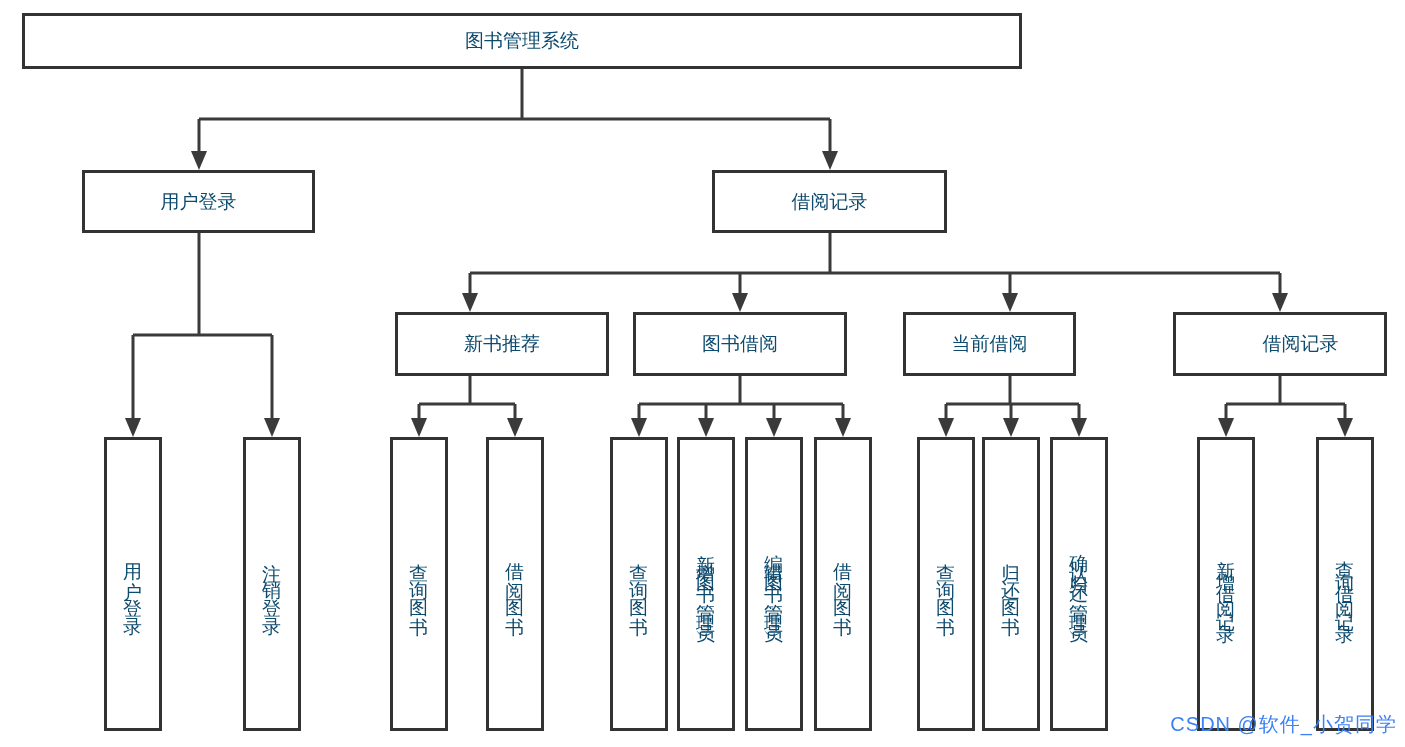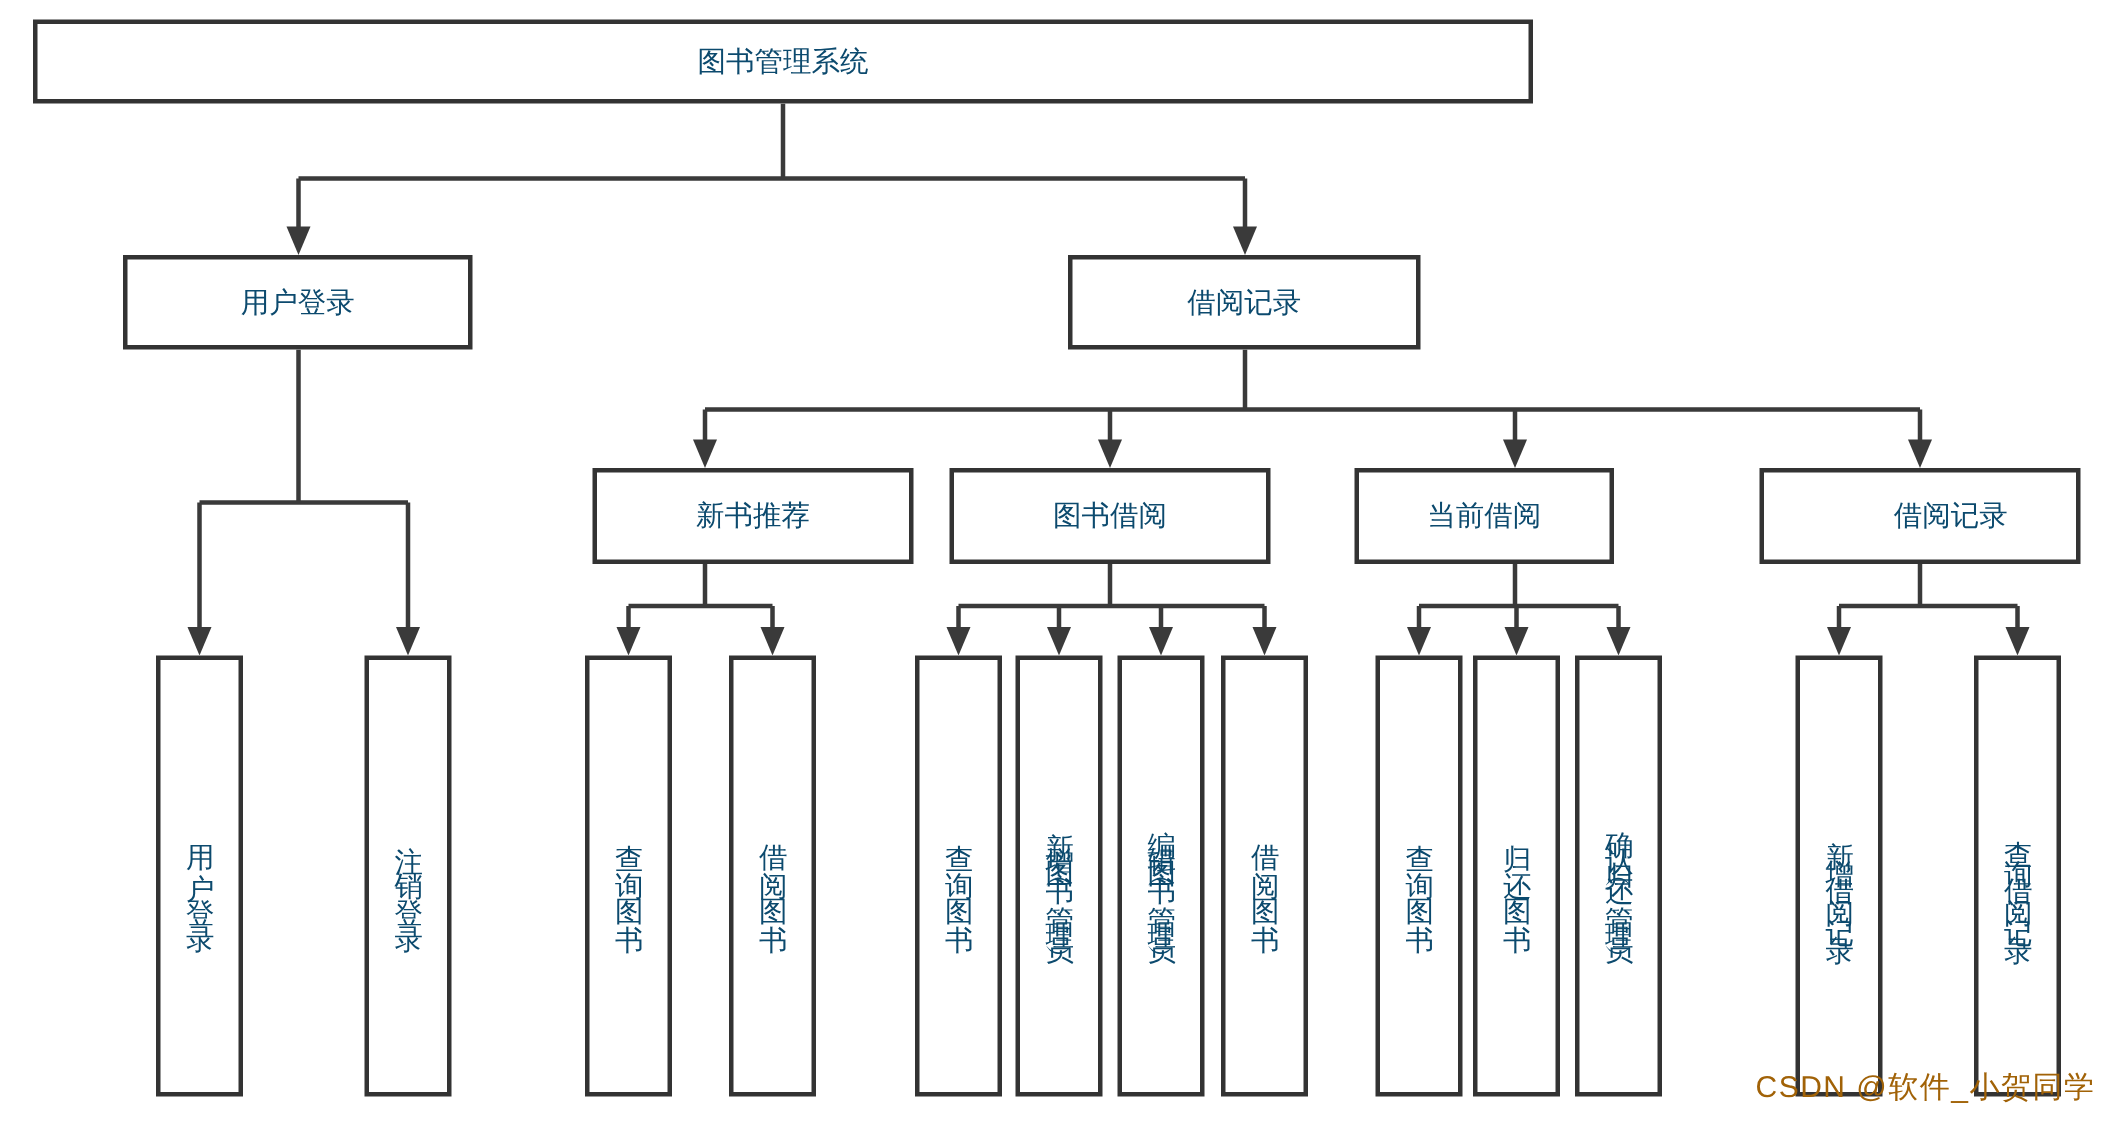--- a/index.html
+++ b/index.html
@@ -43,21 +43,21 @@
     line-height: 1;
   }
   .gap-lg { letter-spacing: 18px; }
   .gap-md { letter-spacing: 13px; }
   .gap-sm { letter-spacing: 10px; }
   .watermark {
     position: absolute;
     top: 711px;
     right: 8px;
     font-size: 20px;
-    color: #a16207;
+    color: #3b82f6;
     letter-spacing: 1px;
     z-index: 5;
     white-space: nowrap;
   }
 </style>
 </head>
 <body>
 
 <div class="canvas">
 

